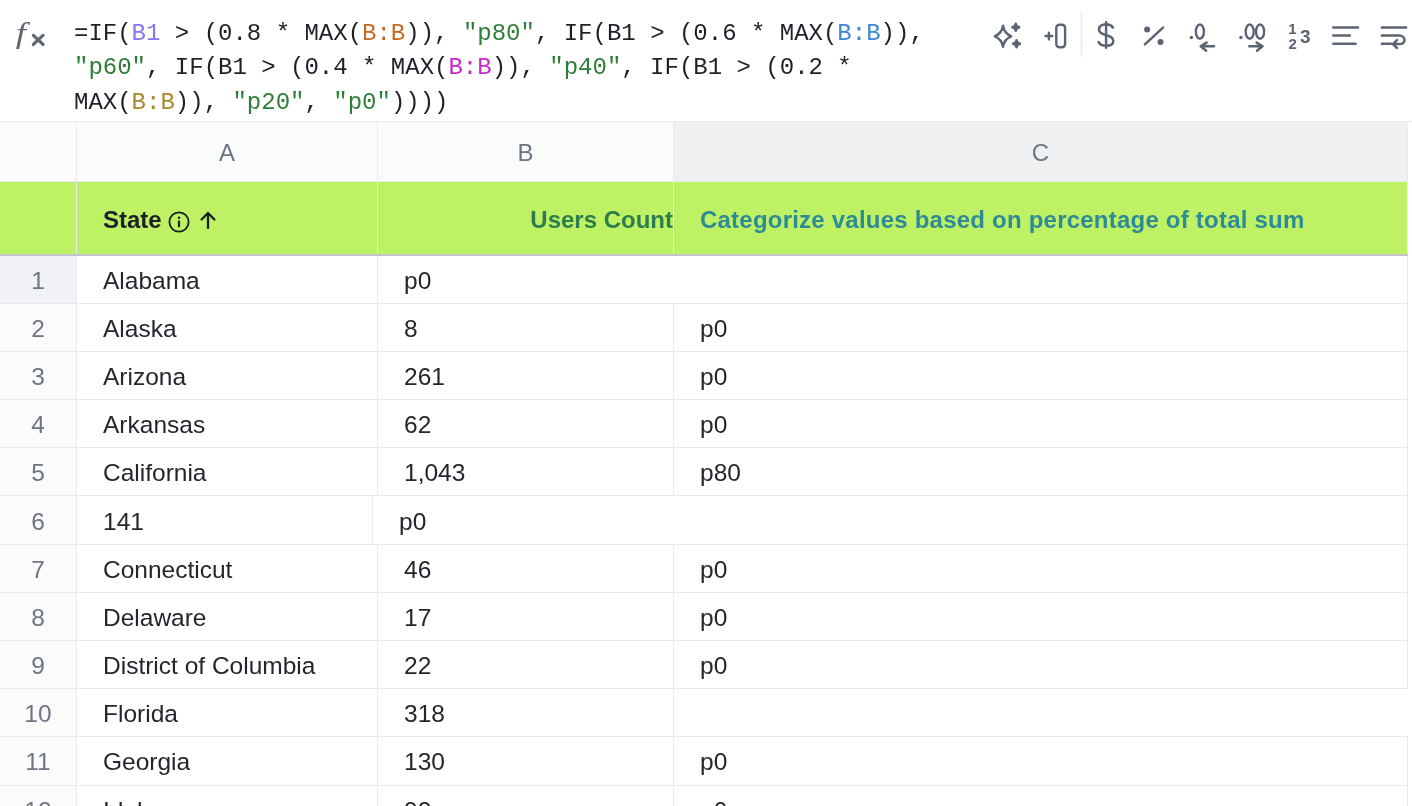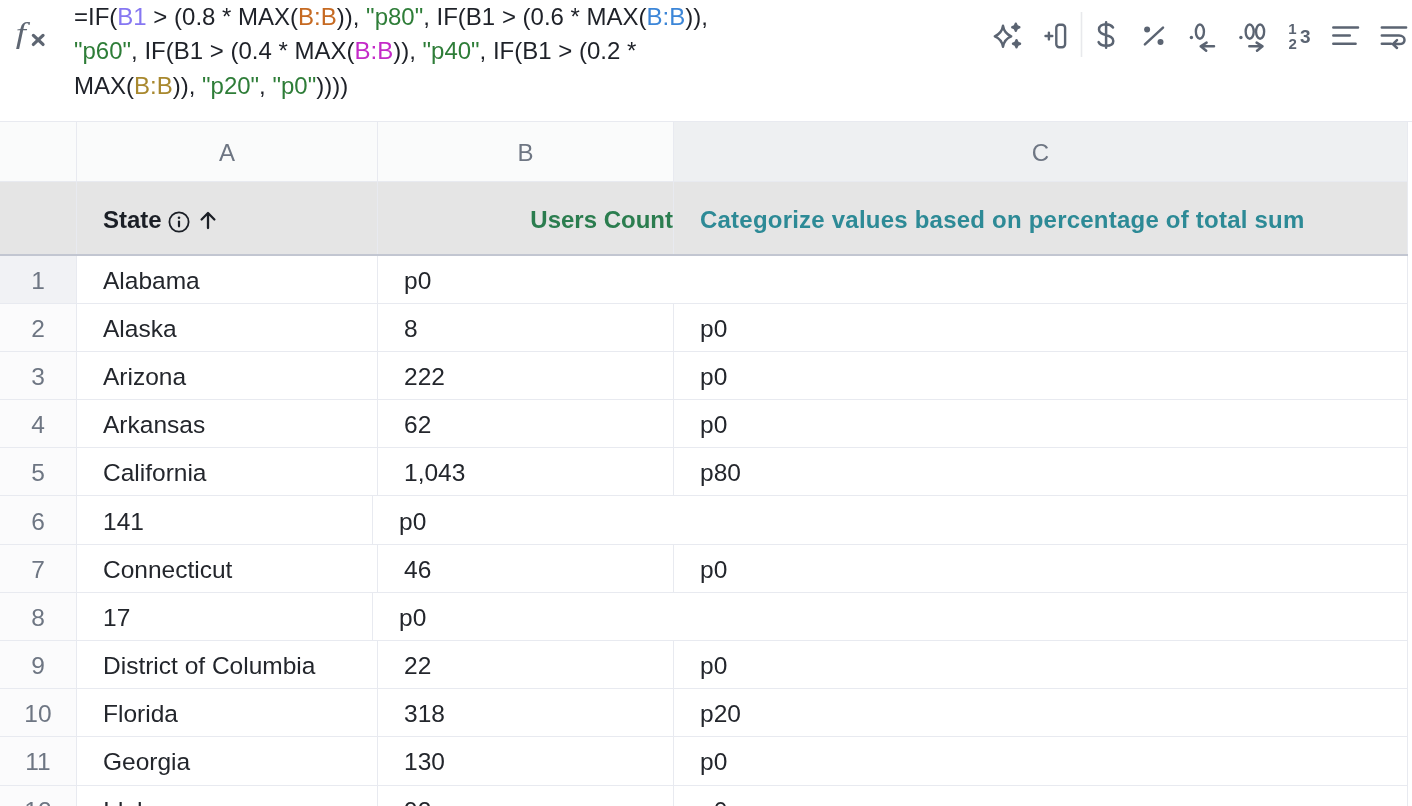--- a/index.html
+++ b/index.html
@@ -1,22 +1,22 @@
 <!DOCTYPE html>
 <html><head>
 <meta charset="utf-8">
 <style>
   * { margin:0; padding:0; box-sizing:border-box; }
   html,body { width:1412px; height:806px; background:#ffffff; overflow:hidden;
     font-family:"Liberation Sans", sans-serif; }
   .fbar { position:absolute; left:0; top:0; width:1412px; height:122px;
     border-bottom:1px solid #e8eaf0; background:#fff; }
   .fx { position:absolute; left:10px; top:12px; width:42px; height:46px; }
-  .formula { position:absolute; left:74px; top:0;
-    font-family:Liberation Sans, sans-serif; font-size:24px; line-height:34.3px;
+  .formula { position:absolute; left:74px; top:17px;
+    font-family:Liberation Mono, monospace; font-size:24px; line-height:34.3px;
     color:#1e2128; white-space:pre; }
   .tokB1 { color:#8677f2; }
   .tokO  { color:#c66a22; }
   .tokBl { color:#3c86d8; }
   .tokM  { color:#c42ac8; }
   .tokOl { color:#a8882e; }
   .tokG  { color:#2e7d38; }
   .toolbar { position:absolute; right:0; top:0; width:440px; height:72px; }
 
   .grid { position:absolute; left:0; top:122px; width:1408px; }
@@ -25,21 +25,21 @@
     display:flex; align-items:center; justify-content:center;
     color:#6e7683; font-size:24.5px; }
   .cA { width:301px; flex:none; border-right:1px solid #e8eaf0; }
   .cB { width:296px; flex:none; border-right:1px solid #e8eaf0; }
   .cC { flex:1; border-right:1px solid #e8eaf0; }
   .letters { height:60px; border-bottom:1px solid #e8eaf0; }
   .letters .cA, .letters .cB, .letters .cC, .letters .gut { background:#fafbfb; }
   .letters .cC { background:#eef0f2; }
   .letters div { display:flex; align-items:center; justify-content:center;
     color:#6e7683; font-size:24px; padding-top:3.5px; }
-  .thead { height:73.5px; border-bottom:2px solid #c2c6d1; background:#e5e5e5; }
+  .thead { height:73.5px; border-bottom:2px solid #c2c6d1; background:#bef264; }
   .thead .cell { font-weight:bold; font-size:24px; color:#1b1f26; padding-top:5px; }
   .cell { display:flex; align-items:center; padding-left:26px; padding-top:3px; font-size:24.5px; color:#23262c; }
   .drow { height:48.2px; border-bottom:1px solid #e8eaf0; background:#fff; }
   .drow .gut { background:#fbfbfc; padding-top:3px; }
   .drow.first .gut { background:#f1f2f5; }
   .green { color:#2b7d4f !important;justify-content:flex-end; }
   .teal  { color:#2d8a96 !important; letter-spacing:0.22px; }
 </style>
 </head>
 <body>
@@ -130,21 +130,21 @@
     </div>
   <div class="row drow">
       <div class="gut">2</div>
       <div class="cA cell">Alaska</div>
       <div class="cB cell">8</div>
       <div class="cC cell">p0</div>
     </div>
   <div class="row drow">
       <div class="gut">3</div>
       <div class="cA cell">Arizona</div>
-      <div class="cB cell">222</div>
+      <div class="cB cell">261</div>
       <div class="cC cell">p0</div>
     </div>
   <div class="row drow">
       <div class="gut">4</div>
       <div class="cA cell">Arkansas</div>
       <div class="cB cell">62</div>
       <div class="cC cell">p0</div>
     </div>
   <div class="row drow">
       <div class="gut">5</div>
@@ -158,34 +158,34 @@
       <div class="cC cell">p0</div>
     </div>
   <div class="row drow">
       <div class="gut">7</div>
       <div class="cA cell">Connecticut</div>
       <div class="cB cell">46</div>
       <div class="cC cell">p0</div>
     </div>
   <div class="row drow">
       <div class="gut">8</div>
+      <div class="cA cell">Delaware</div>
       <div class="cB cell">17</div>
       <div class="cC cell">p0</div>
     </div>
   <div class="row drow">
       <div class="gut">9</div>
       <div class="cA cell">District of Columbia</div>
       <div class="cB cell">22</div>
       <div class="cC cell">p0</div>
     </div>
   <div class="row drow">
       <div class="gut">10</div>
       <div class="cA cell">Florida</div>
       <div class="cB cell">318</div>
-      <div class="cC cell">p20</div>
     </div>
   <div class="row drow">
       <div class="gut">11</div>
       <div class="cA cell">Georgia</div>
       <div class="cB cell">130</div>
       <div class="cC cell">p0</div>
     </div>
   <div class="row drow">
       <div class="gut">12</div>
       <div class="cA cell">Idaho</div>

